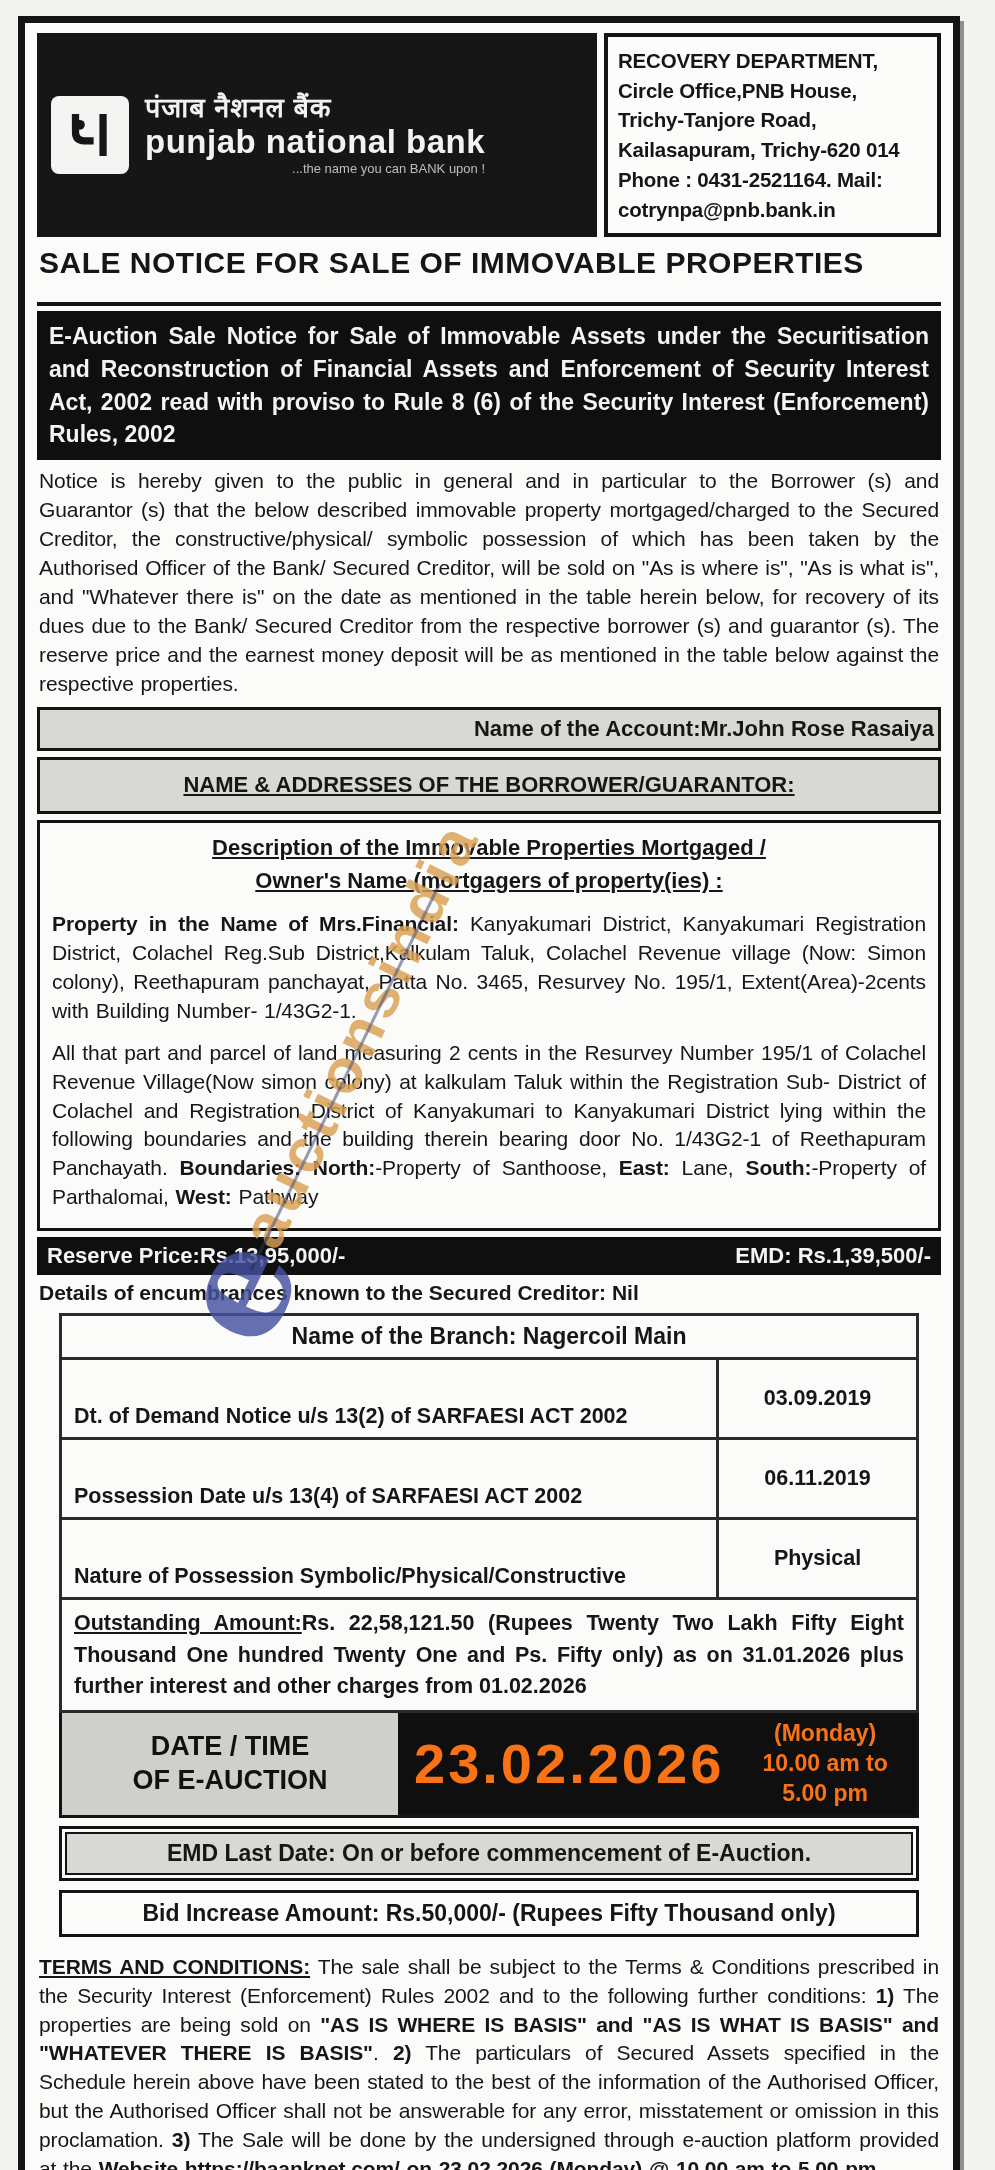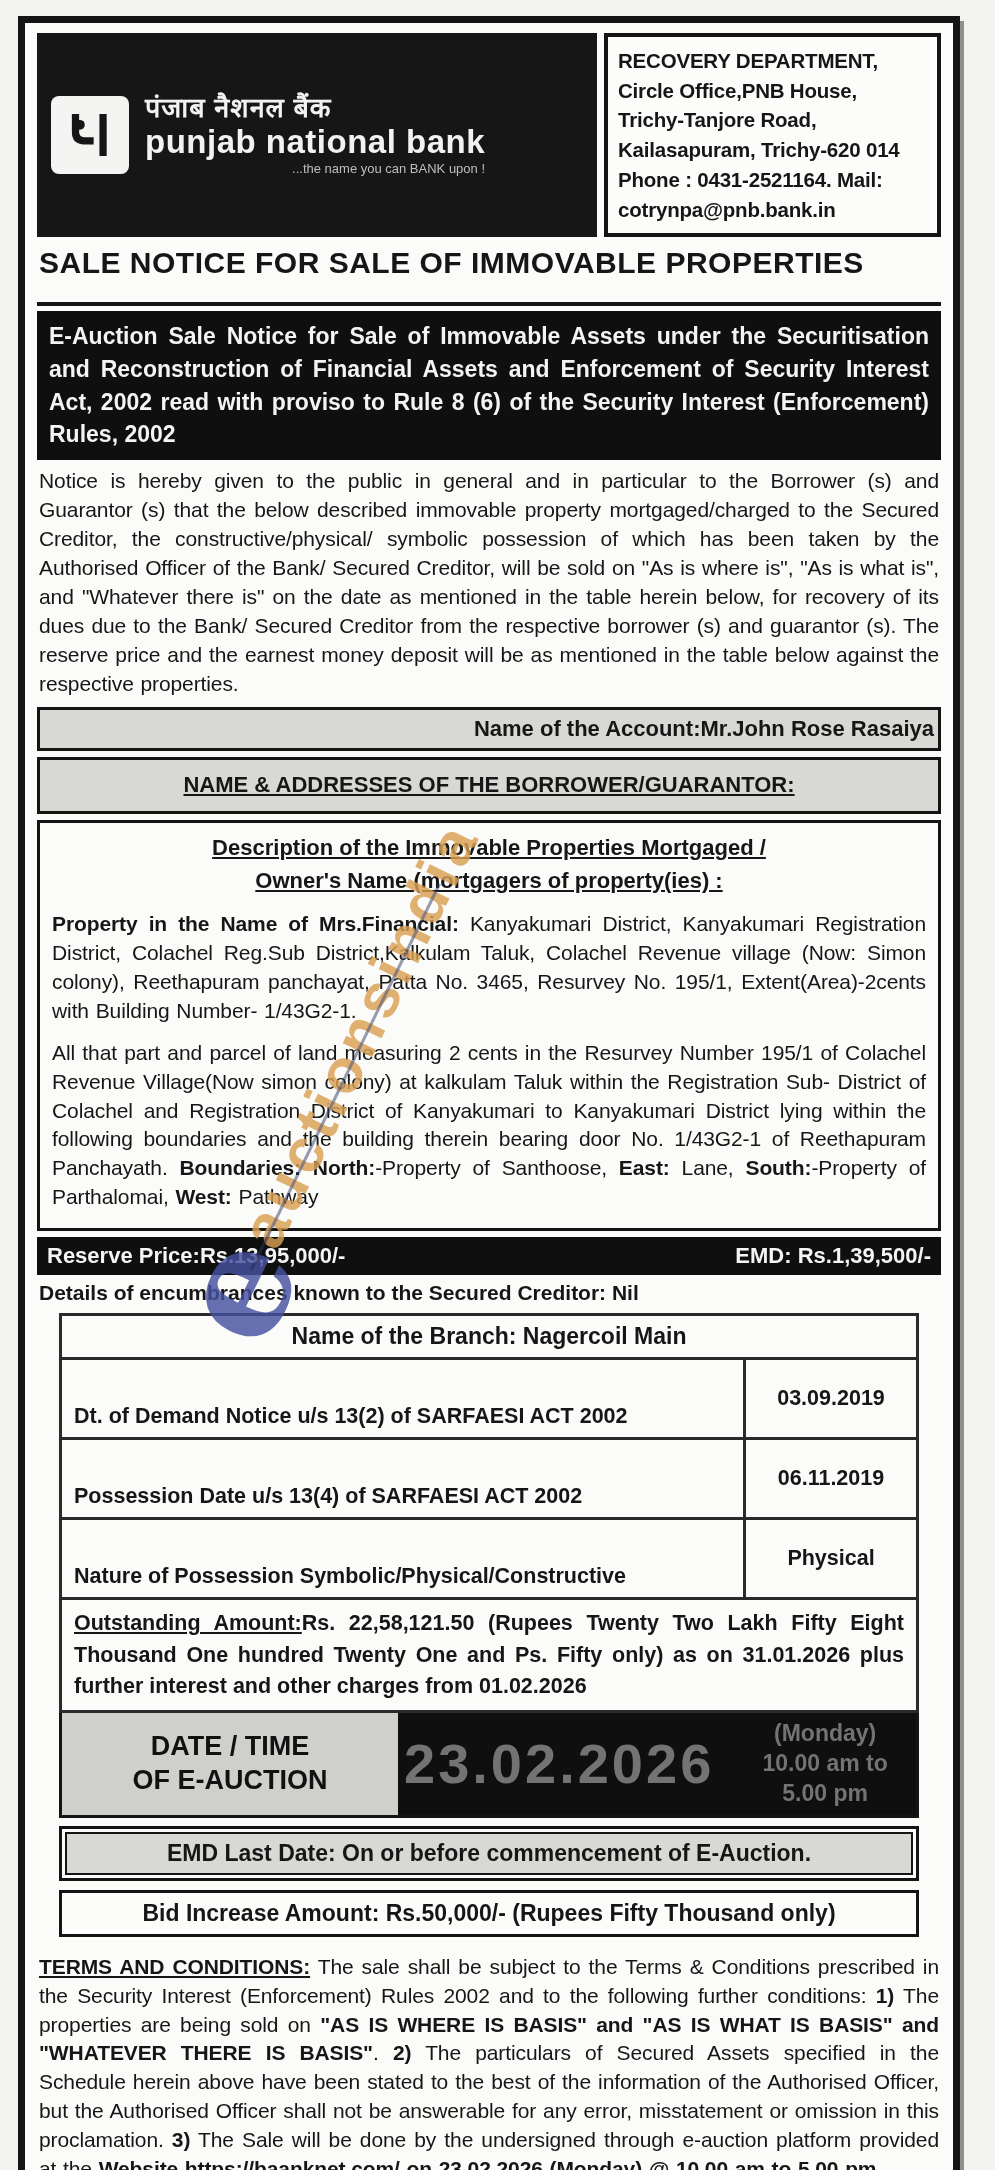--- a/index.html
+++ b/index.html
@@ -59,32 +59,32 @@
     margin-top:6px; background:#0f0f0f; color:#f4f4f4; display:flex;
     justify-content:space-between; font-weight:bold; font-size:22px; padding:6px 10px;
   }
   .encumb { font-weight:bold; font-size:21px; padding:6px 2px; }
 
   
   .tbl { margin:2px 22px 0 22px; border:3px solid #2a2a2a; }
   .tbl-head { text-align:center; font-weight:bold; font-size:23px; padding:7px 20px; }
   .tbl-row { display:flex; border-top:3px solid #2a2a2a; }
   .tbl-label { flex:1; font-weight:bold; font-size:21.5px; padding:8px 12px;margin-top:36px; }
-  .tbl-value { width:173px; border-left:3px solid #2a2a2a; display:flex; align-items:center;
+  .tbl-value { width:200px; border-left:3px solid #2a2a2a; display:flex; align-items:center;
     justify-content:center; font-weight:bold; font-size:21.5px; }
   .outstanding { margin:0 22px; border:3px solid #2a2a2a; border-top:none;
     font-weight:bold; font-size:21.5px; line-height:1.45; padding:8px 12px; text-align:justify; }
 
   
   .auction { margin:0 22px; display:flex; border:3px solid #141414; border-top:none; }
   .auction-label { width:336px; background:#cfcfcc; color:#111;
     font-weight:bold; font-size:27px; line-height:1.25; display:flex; align-items:center;
     justify-content:center; text-align:center; padding:6px; }
-  .auction-right { flex:1; background:#0f0f0f; color:#737373; display:flex; align-items:center;
-    justify-content:center; gap:26px; padding:6px 6px; }
+  .auction-right { flex:1; background:#0f0f0f; color:#f97316; display:flex; align-items:center;
+    justify-content:center; gap:26px; padding:6px 16px; }
   .auction-date { font-size:56px; font-weight:800; letter-spacing:3px; }
   .auction-sub { text-align:center; font-weight:bold; line-height:1.3; }
   .auction-day { font-size:23px; }
   .auction-time { font-size:23px; }
 
   .emd-outer { margin:8px 22px 0 22px; border:3px solid #141414; padding:3px; }
   .emd-inner { border:2px solid #141414; background:#d8d8d5; text-align:center;
     font-weight:bold; font-size:23px; padding:6px 4px; }
   .bidbar { margin:9px 22px 0 22px; border:3px solid #141414; text-align:center;
     font-weight:bold; font-size:23px; padding:7px 4px; background:#fcfcfa; }

